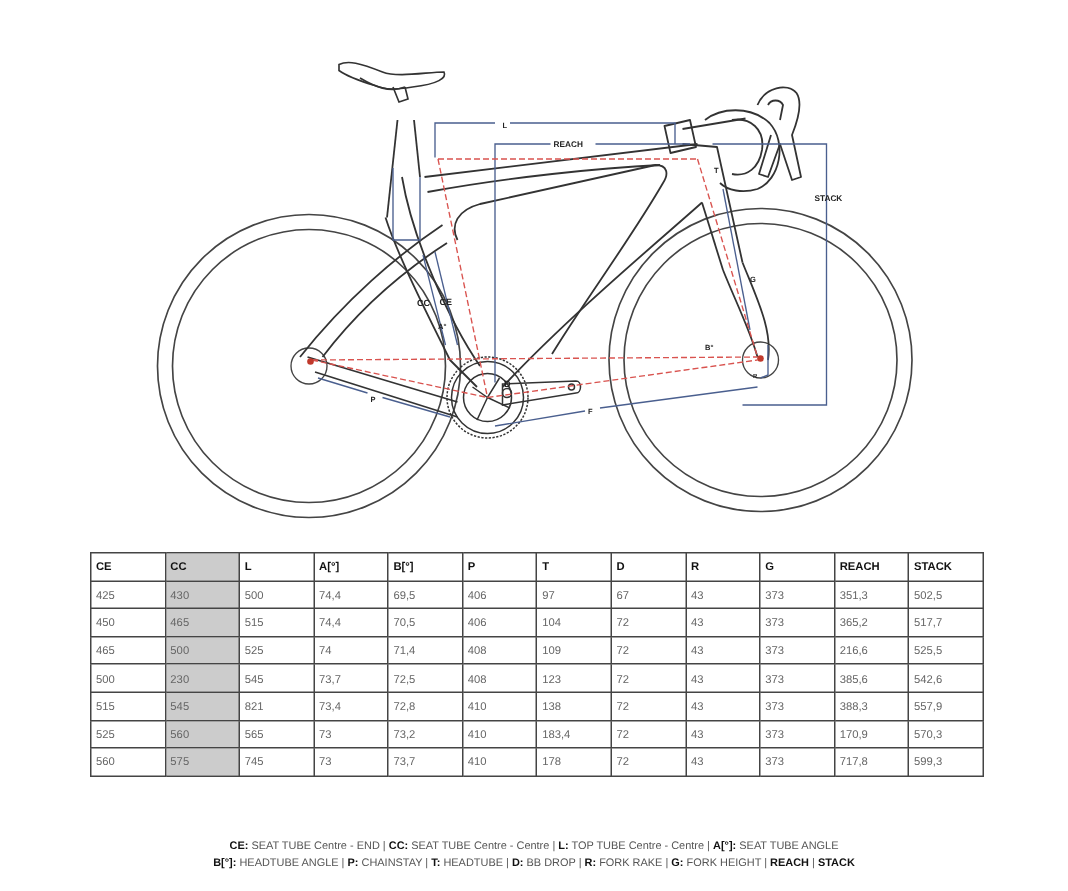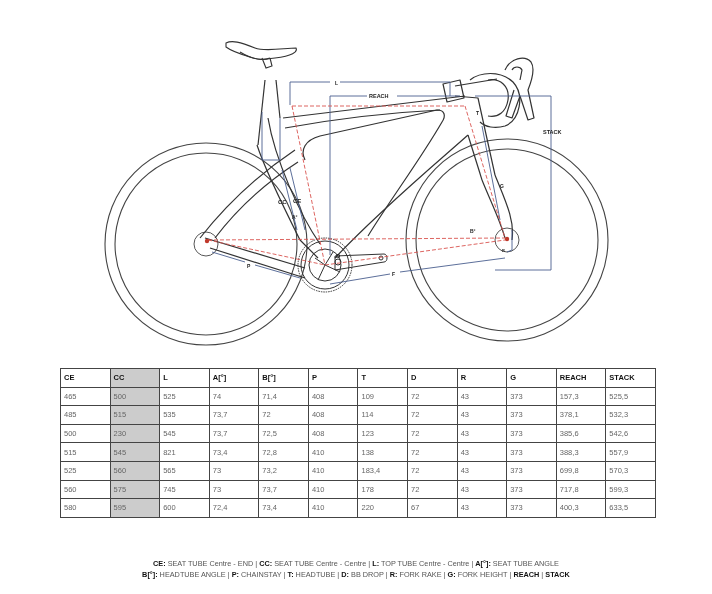--- a/index.html
+++ b/index.html
@@ -149,46 +149,60 @@
       <th>T</th>
       <th>D</th>
       <th>R</th>
       <th>G</th>
       <th>REACH</th>
       <th>STACK</th>
     </tr>
   </thead>
   <tbody id="geo-body">
       <tr>
+        <td>425</td>
+        <td class="cc-col">430</td>
+        <td>500</td>
+        <td>74,4</td>
+        <td>69,5</td>
+        <td>406</td>
+        <td>97</td>
+        <td>67</td>
+        <td>43</td>
+        <td>373</td>
+        <td>351,3</td>
+        <td>502,5</td>
+      </tr>
+      <tr>
+        <td>450</td>
+        <td class="cc-col">465</td>
+        <td>515</td>
+        <td>74,4</td>
+        <td>70,5</td>
+        <td>406</td>
+        <td>104</td>
+        <td>72</td>
+        <td>43</td>
+        <td>373</td>
+        <td>365,2</td>
+        <td>517,7</td>
+      </tr>
+      <tr>
         <td>465</td>
         <td class="cc-col">500</td>
         <td>525</td>
         <td>74</td>
         <td>71,4</td>
         <td>408</td>
         <td>109</td>
         <td>72</td>
         <td>43</td>
         <td>373</td>
-        <td>157,3</td>
+        <td>216,6</td>
         <td>525,5</td>
-      </tr>
-      <tr>
-        <td>485</td>
-        <td class="cc-col">515</td>
-        <td>535</td>
-        <td>73,7</td>
-        <td>72</td>
-        <td>408</td>
-        <td>114</td>
-        <td>72</td>
-        <td>43</td>
-        <td>373</td>
-        <td>378,1</td>
-        <td>532,3</td>
       </tr>
       <tr>
         <td>500</td>
         <td class="cc-col">230</td>
         <td>545</td>
         <td>73,7</td>
         <td>72,5</td>
         <td>408</td>
         <td>123</td>
         <td>72</td>
@@ -215,50 +229,36 @@
         <td>525</td>
         <td class="cc-col">560</td>
         <td>565</td>
         <td>73</td>
         <td>73,2</td>
         <td>410</td>
         <td>183,4</td>
         <td>72</td>
         <td>43</td>
         <td>373</td>
-        <td>699,8</td>
+        <td>170,9</td>
         <td>570,3</td>
       </tr>
       <tr>
         <td>560</td>
         <td class="cc-col">575</td>
         <td>745</td>
         <td>73</td>
         <td>73,7</td>
         <td>410</td>
         <td>178</td>
         <td>72</td>
         <td>43</td>
         <td>373</td>
         <td>717,8</td>
         <td>599,3</td>
       </tr>
-      <tr>
-        <td>580</td>
-        <td class="cc-col">595</td>
-        <td>600</td>
-        <td>72,4</td>
-        <td>73,4</td>
-        <td>410</td>
-        <td>220</td>
-        <td>67</td>
-        <td>43</td>
-        <td>373</td>
-        <td>400,3</td>
-        <td>633,5</td>
-      </tr>
     </tbody>
 </table>
 
 <div id="legend">
   <div id="legend-line1"><b>CE:</b><span> SEAT TUBE Centre - END | </span><b>CC:</b><span> SEAT TUBE Centre - Centre | </span><b>L:</b><span> TOP TUBE Centre - Centre | </span><b>A[°]:</b><span> SEAT TUBE ANGLE</span></div>
   <div id="legend-line2"><b>B[°]:</b><span> HEADTUBE ANGLE | </span><b>P:</b><span> CHAINSTAY | </span><b>T:</b><span> HEADTUBE | </span><b>D:</b><span> BB DROP | </span><b>R:</b><span> FORK RAKE | </span><b>G:</b><span> FORK HEIGHT | </span><b>REACH</b><span> | </span><b>STACK</b><span></span></div>
 </div>
 
 </body></html>

